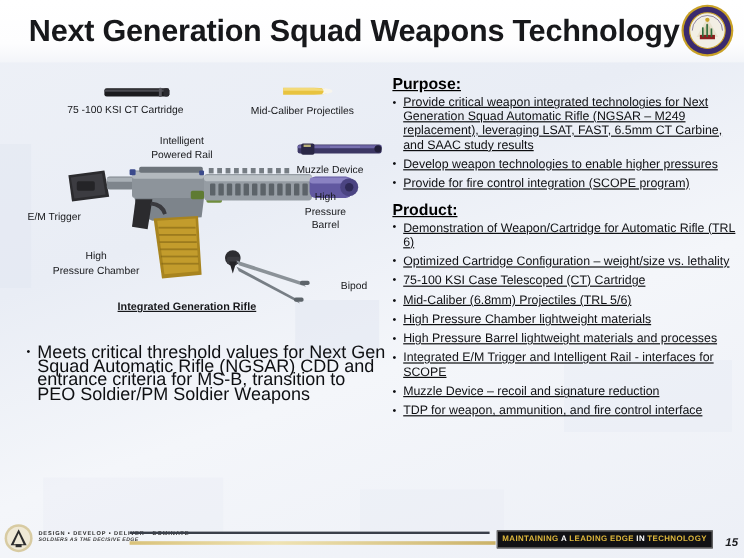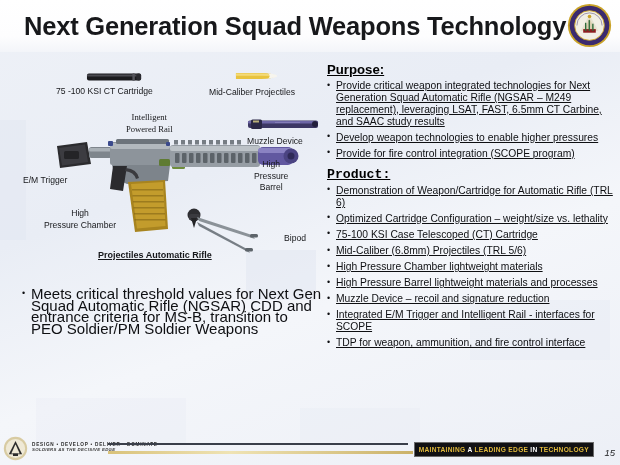--- a/index.html
+++ b/index.html
@@ -52,21 +52,21 @@
 
   
   .col{position:absolute;}
   .col-left{left:22px;top:288px;width:300px;}
   .col-right{left:327px;top:62px;width:288px;}
   .sec-head{
     font-size:13.2px;font-weight:bold;color:#000;
     text-decoration:underline;margin:0 0 3px 0;
   }
   .sec-head.italic{font-style:italic;}
-  .sec-head.second{margin-top:7px;font-family:Liberation Mono, monospace;}
+  .sec-head.second{margin-top:7px;}
   ul.bl{margin:0;padding:0;list-style:none;}
   ul.bl li{
     position:relative;padding-left:9px;margin-bottom:4.5px;
     font-size:15px;line-height:11.6px;color:#0e0f12;
   }
   ul.bl li:before{
     content:"\2022";position:absolute;left:0;top:-0.5px;font-size:9px;color:#0e0f12;
   }
   .col-right ul.bl li{font-size:10.3px;line-height:11.9px;margin-bottom:4.2px;text-decoration:underline;}
 
@@ -92,21 +92,21 @@
   .f-banner{
     position:absolute;right:26px;bottom:8px;height:13px;
     background:#111114;border:1px solid #6a6a6a;
     display:flex;align-items:center;padding:0 4px;
   }
   .f-banner span{font-size:6.6px;font-weight:bold;letter-spacing:.3px;}
   .f-gold{color:#e0b93c;}
   .f-white{color:#ffffff;}
   .f-page{
     position:absolute;right:5px;bottom:7px;
-    font-size:9.5px;font-weight:normal;font-style:italic;color:#1b1c1f;
+    font-size:9.5px;font-weight:bold;font-style:italic;color:#1b1c1f;
   }
 </style>
 </head>
 <body>
 
 <div class="slide">
 
   <div class="bg-blocks">
     <span style="left:0;top:0;width:60px;height:40px;"></span>
     <span style="left:110px;top:22px;width:70px;height:16px;"></span>
@@ -239,50 +239,50 @@
       <rect x="24" y="16" width="22" height="12" rx="4" fill="#3a3a3f"></rect>
       <path d="M40 22 L150 58 L156 66 L44 30 Z" fill="#8b9298"></path>
       <path d="M40 32 L140 86 L146 94 L44 40 Z" fill="#777e85"></path>
       <rect x="146" y="56" width="16" height="7" rx="3" fill="#5d646a"></rect>
       <rect x="136" y="84" width="16" height="7" rx="3" fill="#5d646a"></rect>
       <path d="M28 24 L34 44 L40 24 Z" fill="#232326"></path>
     </svg>
 
     <div class="dlabel" style="left:42px;top:28px;">75 -100 KSI CT Cartridge</div>
     <div class="dlabel" style="left:195px;top:29px;">Mid-Caliber Projectiles</div>
-    <div class="dlabel" style="left:112px;top:54px;font-family:Liberation Serif, serif;">Intelligent
+    <div class="dlabel" style="left:112px;top:54px;">Intelligent
 Powered Rail</div>
     <div class="dlabel" style="left:233px;top:78px;">Muzzle Device</div>
     <div class="dlabel" style="left:9px;top:117px;">E/M Trigger</div>
     <div class="dlabel" style="left:240px;top:101px;">High
 Pressure
 Barrel</div>
     <div class="dlabel" style="left:30px;top:150px;">High
 Pressure Chamber</div>
     <div class="dlabel" style="left:223px;top:175px;margin-left:47px;">Bipod</div>
-    <div class="dlabel under" style="left:84px;top:192px;">Projectiles Automatic Rifle</div>
+    <div class="dlabel under" style="left:84px;top:192px;">Integrated Generation Rifle</div>
   </div>
 
   <div class="col col-right">
     <div class="sec-head">Purpose:</div>
     <ul class="bl">
       <li>Provide critical weapon integrated technologies for Next Generation Squad Automatic Rifle (NGSAR – M249 replacement), leveraging LSAT, FAST, 6.5mm CT Carbine, and SAAC study results</li>
       <li>Develop weapon technologies to enable higher pressures</li>
       <li>Provide for fire control integration (SCOPE program)</li>
     </ul>
     <div class="sec-head second">Product:</div>
     <ul class="bl">
       <li>Demonstration of Weapon/Cartridge for Automatic Rifle (TRL 6)</li>
       <li>Optimized Cartridge Configuration – weight/size vs. lethality</li>
       <li>75-100 KSI Case Telescoped (CT) Cartridge</li>
       <li>Mid-Caliber (6.8mm) Projectiles (TRL 5/6)</li>
       <li>High Pressure Chamber lightweight materials</li>
       <li>High Pressure Barrel lightweight materials and processes</li>
+      <li>Integrated E/M Trigger and Intelligent Rail - interfaces for SCOPE</li>
       <li>Muzzle Device – recoil and signature reduction</li>
-      <li>Integrated E/M Trigger and Intelligent Rail - interfaces for SCOPE</li>
       <li>TDP for weapon, ammunition, and fire control interface</li>
     </ul>
   </div>
 
   <div class="col col-left">
     <ul class="bl">
       <li>Meets critical threshold values for Next Gen Squad Automatic Rifle (NGSAR) CDD and entrance criteria for MS-B, transition to PEO Soldier/PM Soldier Weapons</li>
     </ul>
   </div>
 

